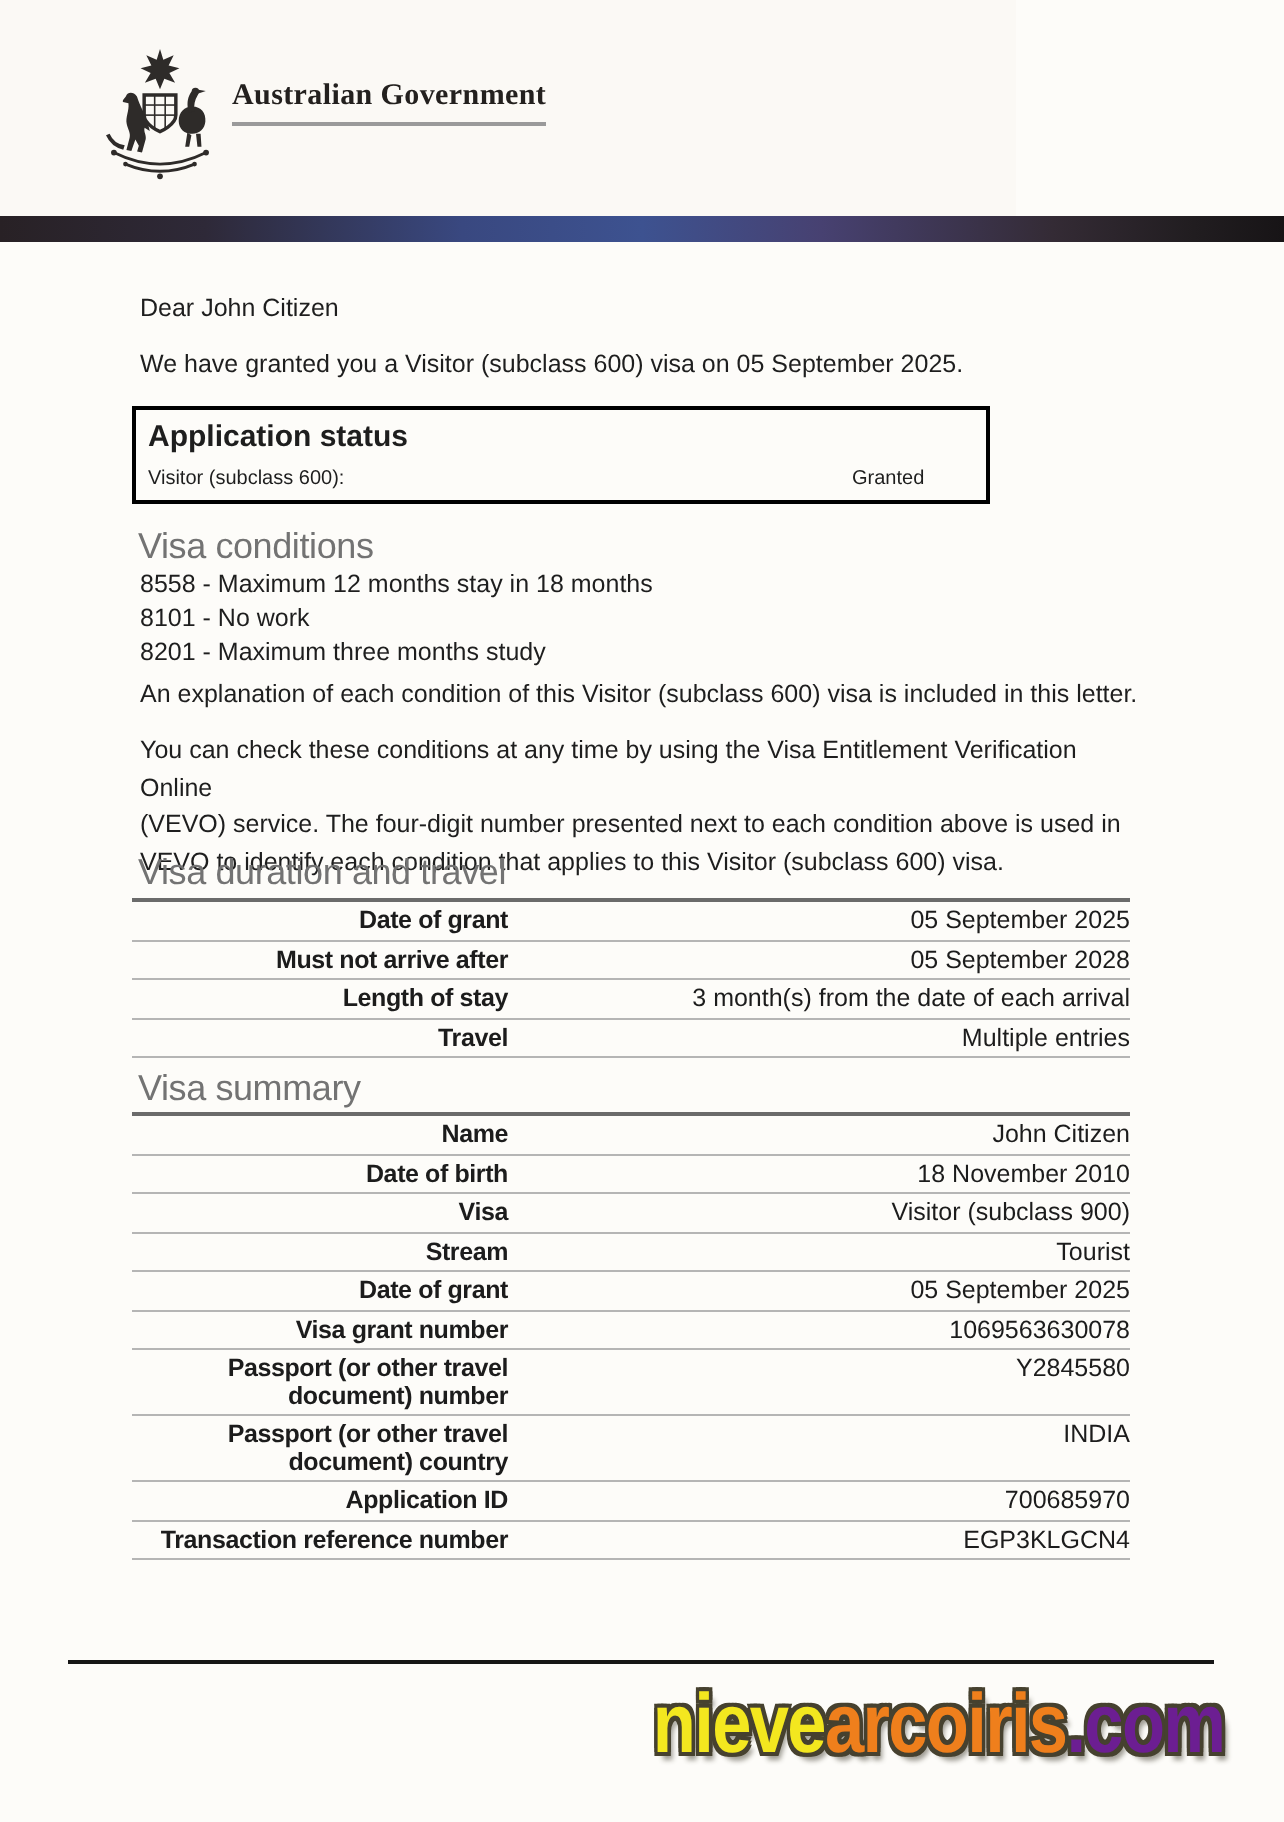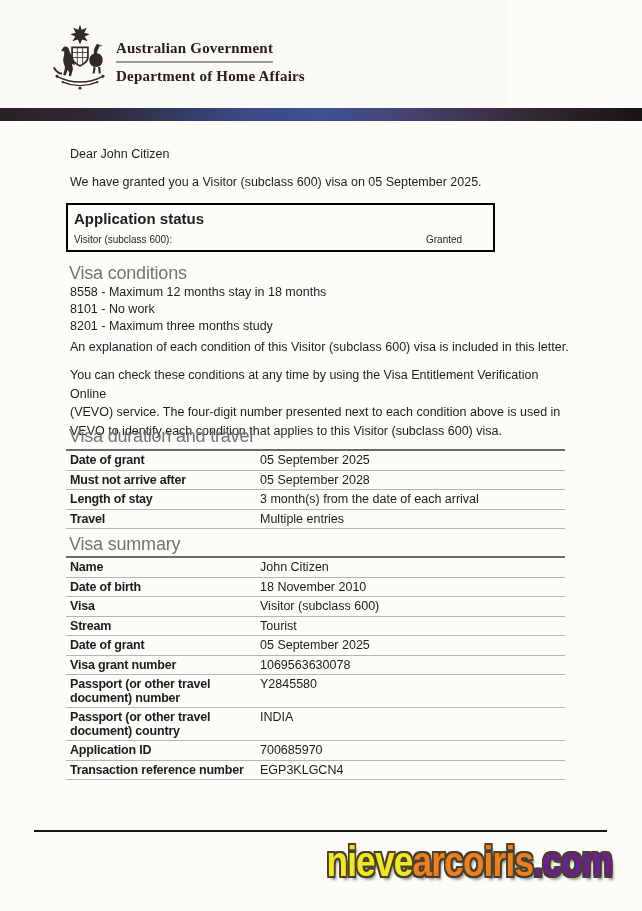--- a/index.html
+++ b/index.html
@@ -38,20 +38,21 @@
   .h-duration{left:69px;top:426px;}
   .h-summary{left:69px;top:534px;}
 
   .conditions-list{position:absolute;left:70px;top:284px;font-size:12.5px;line-height:17px;}
   .explanation{position:absolute;left:70px;top:340px;font-size:12.5px;}
   .vevo-note{position:absolute;left:70px;top:366px;font-size:12.5px;line-height:18.5px;width:505px;}
 
   table.kv{
     position:absolute;left:66px;width:499px;border-collapse:collapse;table-layout:fixed;
     border-top:2px solid #6b6b6b;
+    text-align:right;
   }
   .t-duration{top:449px;}
   .t-summary{top:556px;}
   table.kv td{
     border-bottom:1px solid #b5b5b5;vertical-align:top;
     padding:3px 0 2px 0;font-size:12.5px;line-height:13.5px;color:#1c1c1c;
   }
   table.kv td.k{width:184px;font-weight:bold;padding-left:4px;padding-right:6px;letter-spacing:-.2px;}
   table.kv td.v{padding-left:0;}
 
@@ -106,21 +107,20 @@
         <circle cx="18" cy="74" r="2"></circle>
           <circle cx="82" cy="74" r="2"></circle>
         <circle cx="26" cy="82" r="1.6"></circle>
           <circle cx="74" cy="82" r="1.6"></circle>
         <circle cx="50" cy="90.5" r="2"></circle>
       </g>
     </svg>
     <div class="header-text">
       <div class="govt-title">Australian Government</div>
       <div class="header-divider"></div>
-      <div class="dept-title">Department of Home Affairs</div>
     </div>
   </div>
   <div class="header-banner"></div>
 
   <div class="salutation">Dear John Citizen</div>
   <div class="intro">We have granted you a Visitor (subclass 600) visa on 05 September 2025.</div>
 
   <div class="status-box">
     <div class="status-title">Application status</div>
     <div class="status-row">
@@ -170,21 +170,21 @@
       <tr>
         <td class="k">Name</td>
         <td class="v">John Citizen</td>
       </tr>
       <tr>
         <td class="k">Date of birth</td>
         <td class="v">18 November 2010</td>
       </tr>
       <tr>
         <td class="k">Visa</td>
-        <td class="v">Visitor (subclass 600)</td>
+        <td class="v">Visitor (subclass 900)</td>
       </tr>
       <tr>
         <td class="k">Stream</td>
         <td class="v">Tourist</td>
       </tr>
       <tr>
         <td class="k">Date of grant</td>
         <td class="v">05 September 2025</td>
       </tr>
       <tr>

